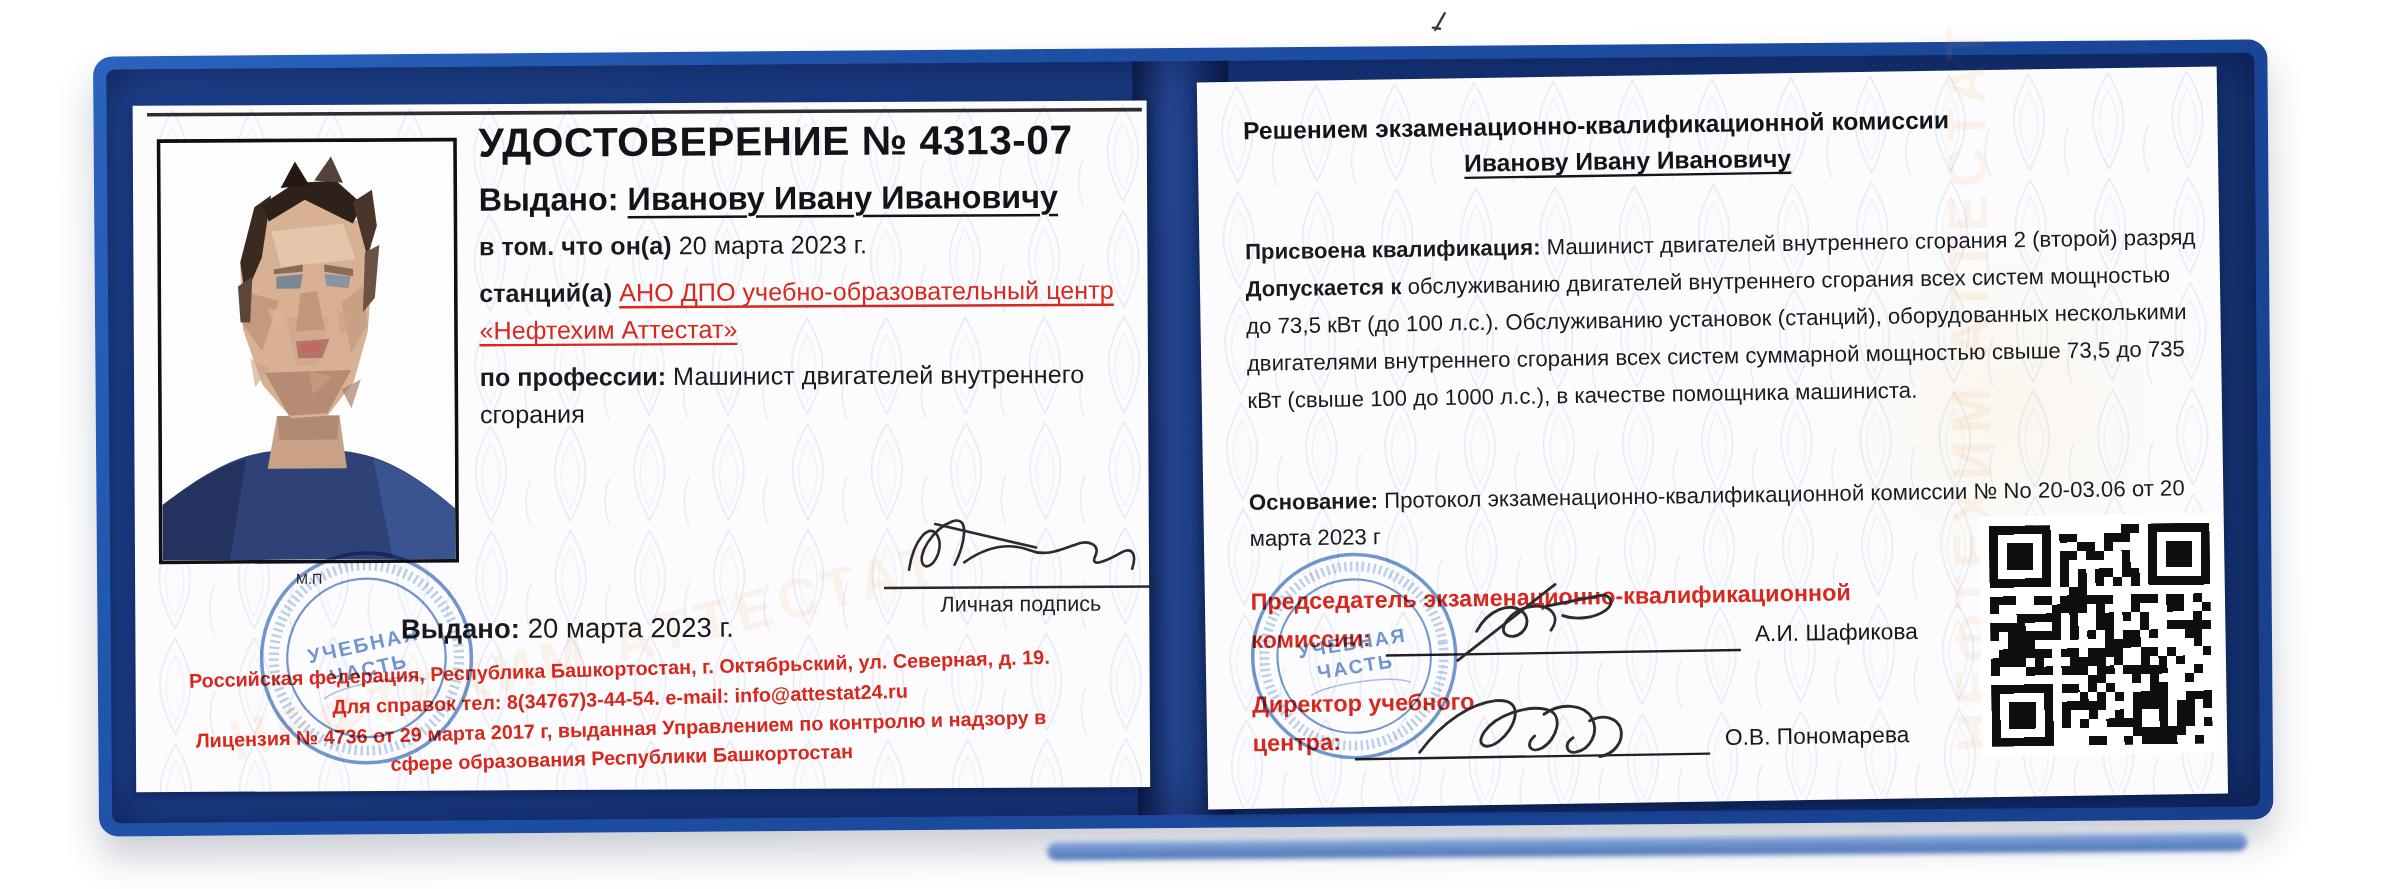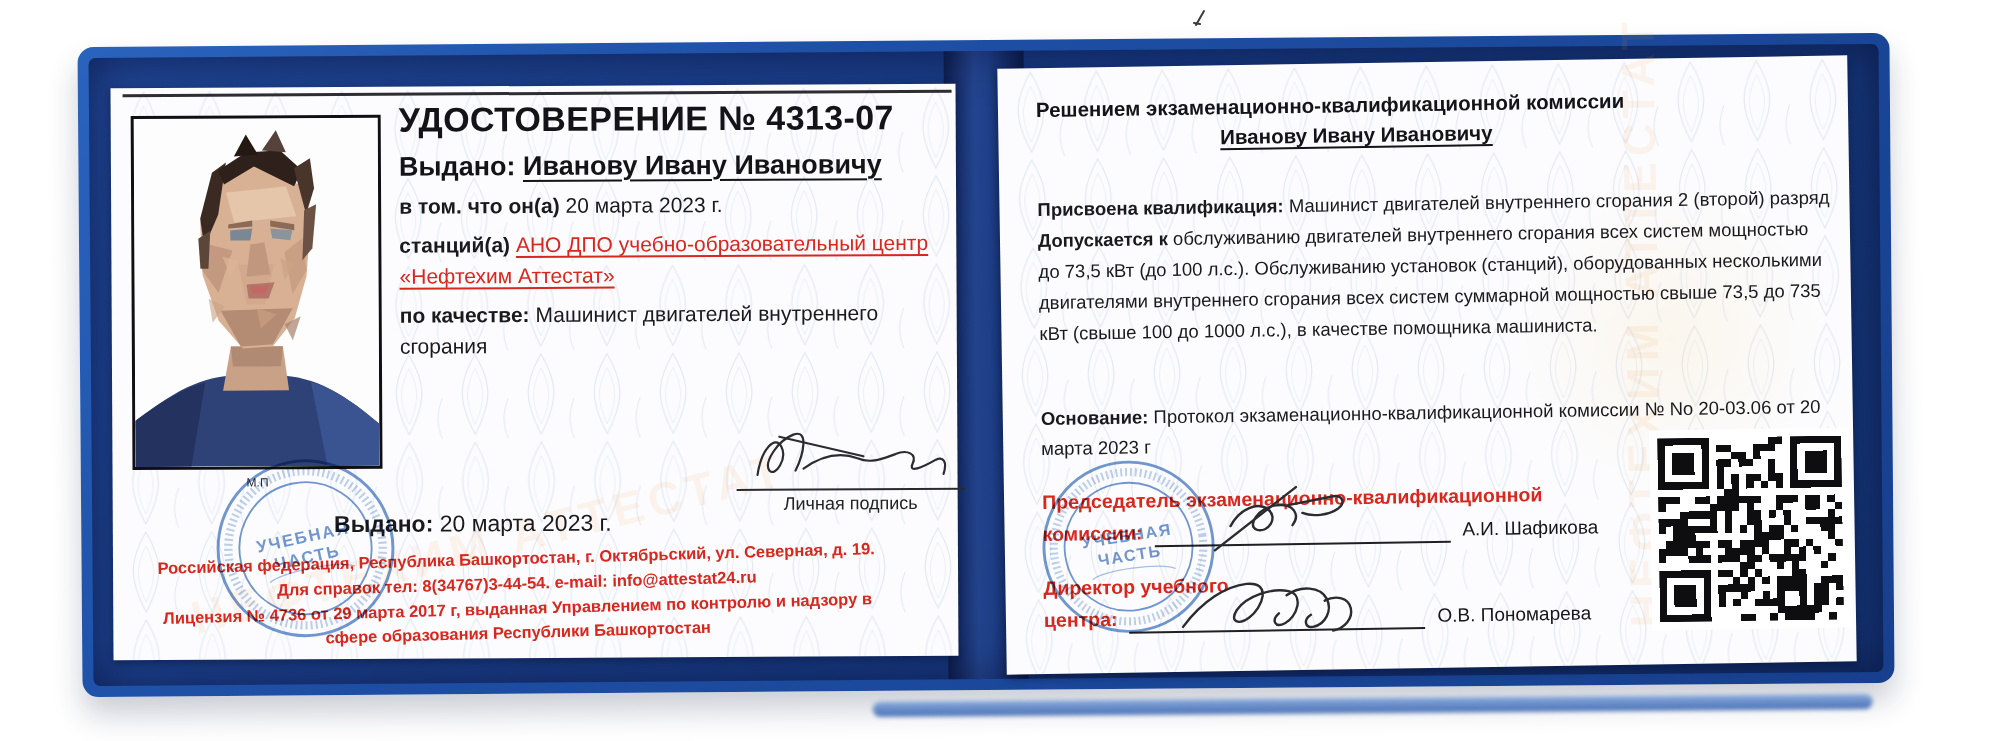--- a/index.html
+++ b/index.html
@@ -146,21 +146,21 @@
       <div class="l-line">
         <b>в том. что он(а)</b>
         <span>20 марта 2023 г.</span>
       </div>
       <div class="l-line">
         <b>станций(а)</b>
         <span class="red-u">АНО ДПО учебно-образовательный центр</span><br>
         <span class="red-u">«Нефтехим Аттестат»</span>
       </div>
       <div class="l-line">
-        <b>по качестве:</b>
+        <b>по профессии:</b>
         <span>Машинист двигателей внутреннего сгорания</span>
       </div>
     </div>
 
     <div class="sig-block">
       <svg class="scribble" width="210" height="78" viewBox="0 0 210 78">
         <g fill="none" stroke="#2c2c30" stroke-width="2.2" stroke-linecap="round">
           <path d="M12 58 C16 32 30 18 36 30 C42 42 30 60 24 54 C18 46 32 24 48 18 C64 12 58 38 50 54"></path>
           <path d="M34 20 L118 40"></path>
           <path d="M58 52 C78 38 96 36 112 42 C126 48 138 42 150 38 C162 33 172 38 167 48 C163 57 176 52 190 44 C198 40 202 46 198 58"></path>

